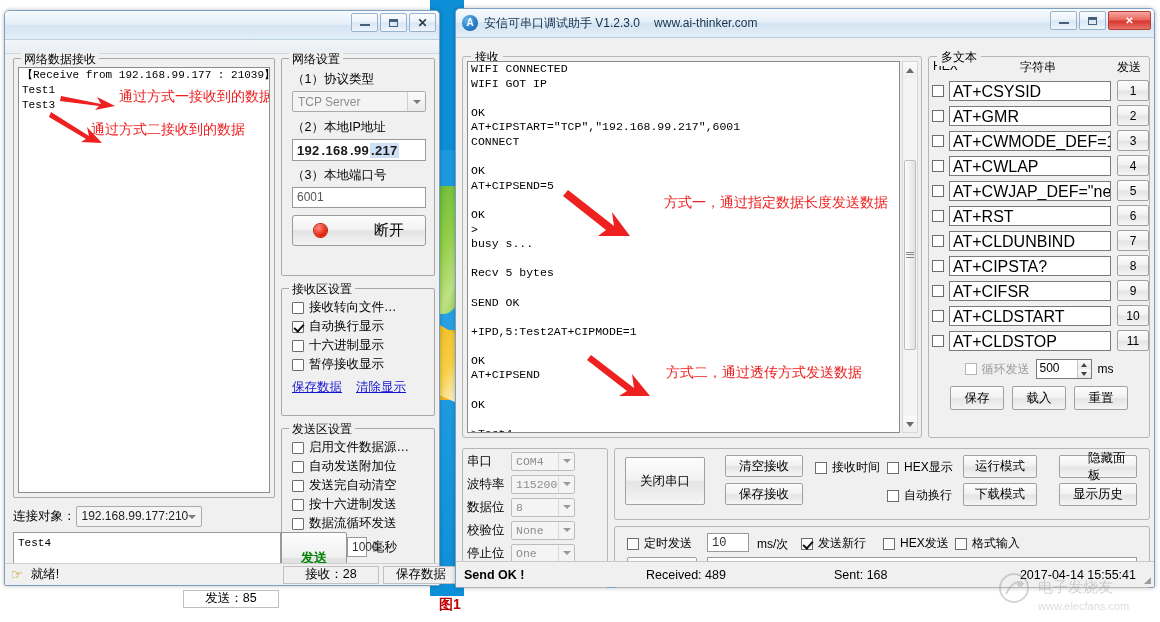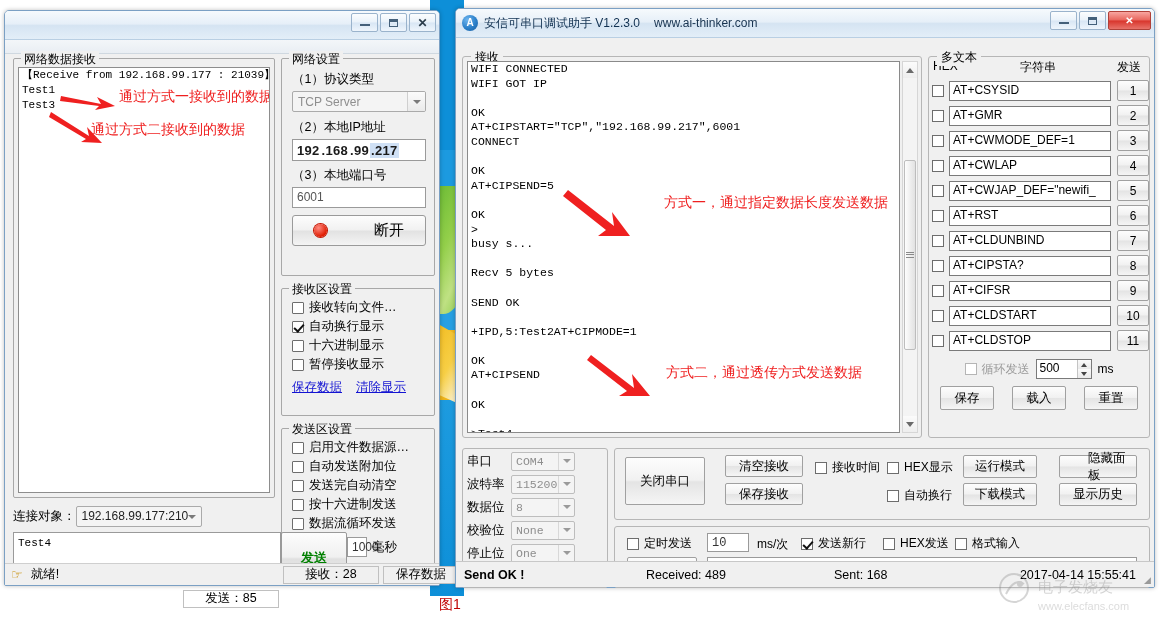--- a/index.html
+++ b/index.html
@@ -229,21 +229,21 @@
     background: repeating-linear-gradient(to bottom,#8a8a8a 0 1px, transparent 1px 3px); }
 
   
   #rMultiGrp { left: 472px; top: 18px; width: 222px; height: 382px; }
   .mt-head { display: flex; font-size: 12px; padding: 2px 0 2px 0; }
   .mt-row { display: flex; align-items: center; height: 25px; padding-left: 3px; }
   .mt-row .mchk { width: 12px; height: 12px; border: 1px solid #6d6d6d; background: #fff; flex: 0 0 auto; }
   .mt-in {
     flex: 1 1 auto; margin: 0 6px 0 5px; height: 20px;
     border: 1px solid #7a7a7a; background: #fff;
-    font-size: 12px; padding: 1px 3px; color: #000;
+    font-size: 16px; padding: 1px 3px; color: #000;
     white-space: nowrap; overflow: hidden;
     font-family: "Liberation Sans", sans-serif;
   }
   .mt-btn {
     width: 32px; height: 21px; flex: 0 0 auto;
     background: linear-gradient(to bottom,#fdfdfd 0%,#f1f1f1 48%,#e4e4e4 52%,#f5f5f5 100%);
     border: 1px solid #a0a0a0; border-radius: 2px;
     display: flex; align-items: center; justify-content: center; font-size: 12px;
   }
   .spin {
@@ -292,21 +292,21 @@
     border: solid #111; border-width: 0 2px 2px 0; transform: rotate(42deg);
   }
   .rstatus {
     position: absolute; left: 0; right: 0; bottom: 0; height: 26px;
     background: #f0f0f0; border-top: 1px solid #c8c8c8;
     display: flex; align-items: center; font-size: 12.5px;
   }
 
   .caption {
     position: absolute; left: 410px; top: 596px; width: 80px;
-    text-align: center; color: #c00000; font-size: 14px; font-weight: normal;
+    text-align: center; color: #c00000; font-size: 14px; font-weight: bold;
   }
   .watermark {
     position: absolute; right: 8px; bottom: 4px; width: 160px; height: 46px;
     opacity: .35;
   }
 </style>
 </head>
 <body>
 
 <div id="root">
@@ -607,21 +607,21 @@
             <span>500</span>
             <span class="up">
                 <span class="tri-up-s"></span>
               </span>
             <span class="dn">
                 <span class="tri-dn-s"></span>
               </span>
           </span>
           <span style="font-size:12px;">ms</span>
         </div>
-        <div style="display:flex;justify-content:center;gap:18px;margin-top:7px;">
+        <div style="display:flex;justify-content:center;gap:8px;margin-top:7px;">
           <span class="sbtn">保存</span>
           <span class="sbtn">载入</span>
           <span class="sbtn">重置</span>
         </div>
       </div>
 
       <div class="rgrp" id="rSerialGrp">
         <div class="srow">
             <span class="sl">串口</span>
             <span class="scombo"><span>COM4</span><span class="ab">

